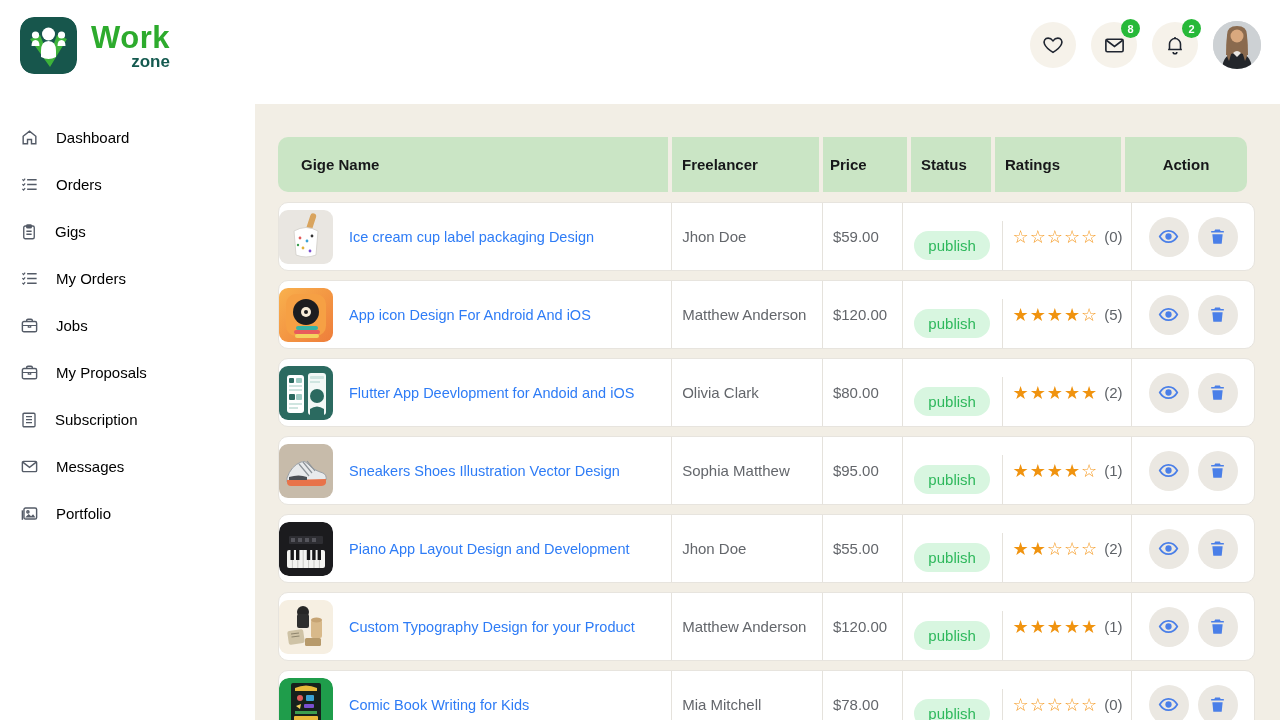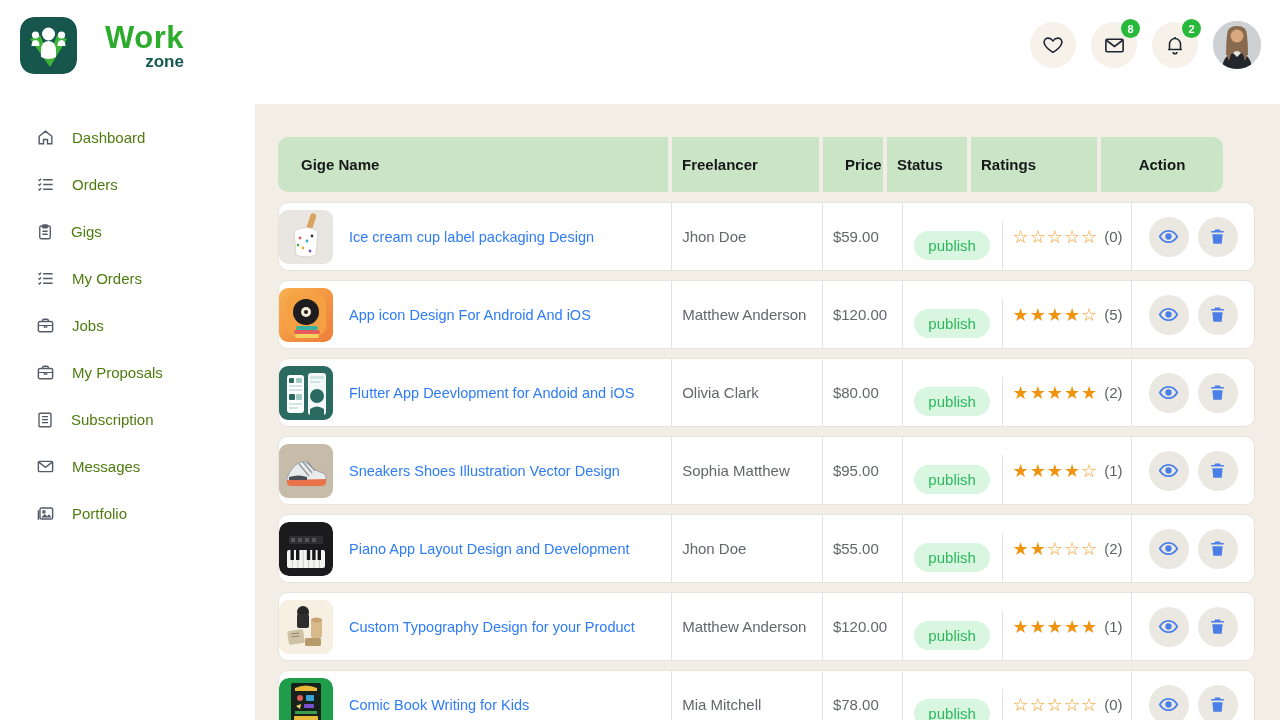--- a/index.html
+++ b/index.html
@@ -1,51 +1,51 @@
 <!DOCTYPE html>
 <html><head>
 <meta charset="utf-8">
 <style>
   * { margin:0; padding:0; box-sizing:border-box; }
   html,body { width:1280px; height:720px; overflow:hidden;
     font-family:"Liberation Sans", sans-serif; background:#ffffff; }
 
   
   .topbar { position:absolute; left:0; top:0; width:1280px; height:90px; background:#ffffff; z-index:5; }
-  .brand { position:absolute; left:20px; top:17px; display:flex; align-items:flex-start; gap:28px; }
+  .brand { position:absolute; left:20px; top:17px; display:flex; align-items:flex-start; gap:14px; }
   .brand-badge { width:57px; height:57px; border-radius:14px; }
   .brand-text { display:flex; flex-direction:column; align-items:flex-end; margin-top:6px; }
   .brand-primary { color:#2dab2d; font-size:31px; font-weight:bold; line-height:30px; letter-spacing:.5px; }
   .brand-secondary { color:#155a50; font-size:17px; font-weight:bold; line-height:18px; }
 
   .top-actions { position:absolute; right:19px; top:21px; display:flex; align-items:center; gap:15px; }
   .icon-btn { position:relative; width:46px; height:46px; border-radius:50%;
     background:#f6f2ea; border:none; display:flex; align-items:center; justify-content:center; cursor:pointer; }
   .badge { position:absolute; top:-3px; right:-3px; min-width:19px; height:19px; border-radius:50%;
     background:#27b939; color:#fff; font-size:11px; font-weight:bold;
     display:flex; align-items:center; justify-content:center; }
   .avatar { width:48px; height:48px; border-radius:50%; overflow:hidden; border:none; padding:0; cursor:pointer; background:#cfd3d6; }
 
   
   .sidebar { position:absolute; left:0; top:90px; width:255px; height:630px; background:#ffffff; }
   .nav { padding-top:24px; }
-  .nav-item { display:flex; align-items:center; gap:17px; height:47px; padding-left:36px;
-    cursor:pointer; color:#4d7c0f; font-size:15px; }
+  .nav-item { display:flex; align-items:center; gap:17px; height:47px; padding-left:20px;
+    cursor:pointer; color:#000000; font-size:15px; }
   .nav-item svg { flex:0 0 auto; }
 
   
   .main { position:absolute; left:255px; top:104px; width:1025px; height:630px; background:#f2eee5; }
   .table-wrap { margin:33px 0 0 23px; width:977px; }
 
   .thead { display:flex; gap:4px; height:55px; margin-bottom:10px; }
   .th { background:#cae5c5; display:flex; align-items:center; padding-left:23px;
     font-size:15px; font-weight:bold; color:#17181a; }
   .th.c-name  { width:390px; border-radius:10px 0 0 10px; }
   .th.c-free  { width:147px; padding-left:10px; }
-  .th.c-price { width:60px;  padding-left:22px; }
+  .th.c-price { width:84px;  padding-left:7px; }
   .th.c-stat  { width:80px;  padding-left:10px; }
   .th.c-rate  { width:126px; padding-left:10px; }
   .th.c-act   { width:122px; border-radius:0 10px 10px 0; justify-content:center; padding-left:0; }
 
   .row { display:flex; height:69px; margin-bottom:9px; background:#ffffff;
     border:1px solid #e7e4de; border-radius:10px; overflow:hidden; }
   .cell { display:flex; align-items:center; border-right:1px solid #e5e2dc; }
   .cell:last-child { border-right:none; }
   .cell.c-name  { width:394px; gap:16px; }
   .cell.c-free  { width:151px; padding-left:10px; color:#63666b; font-size:15px; }

